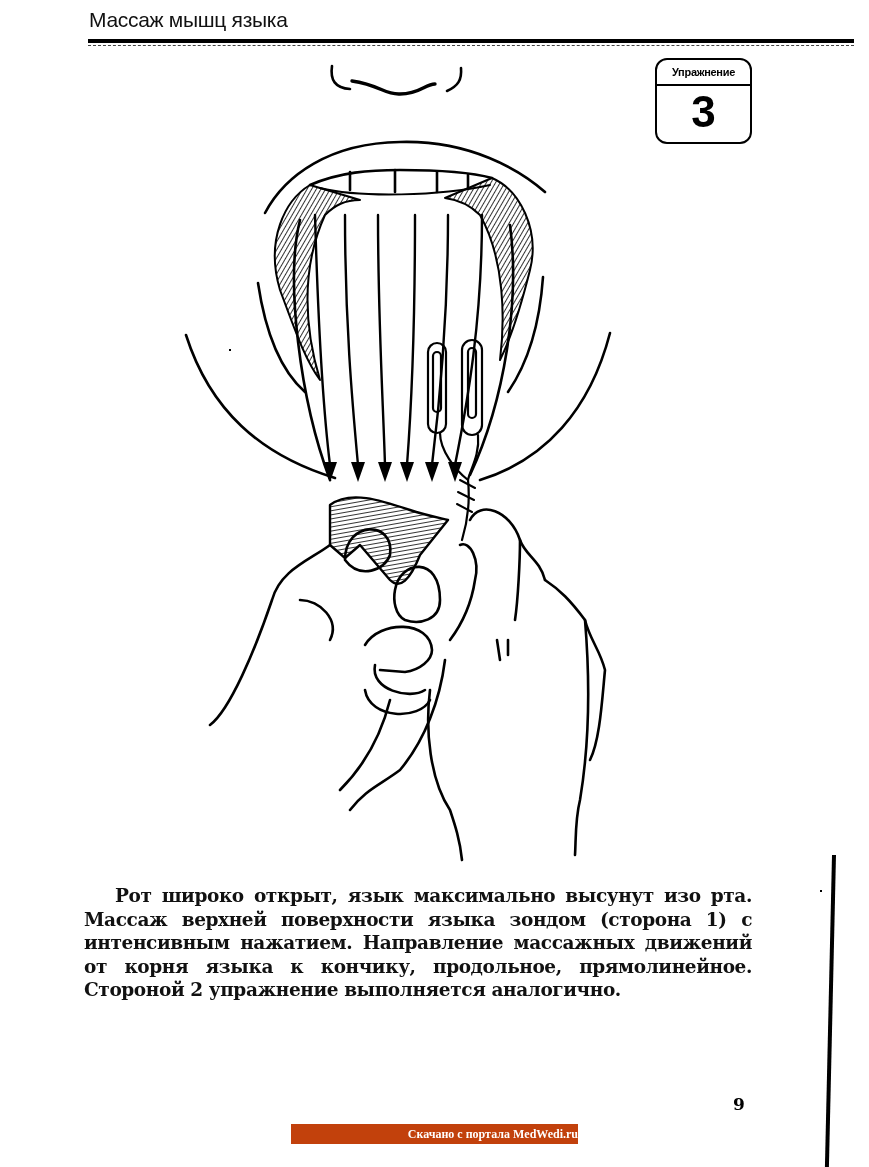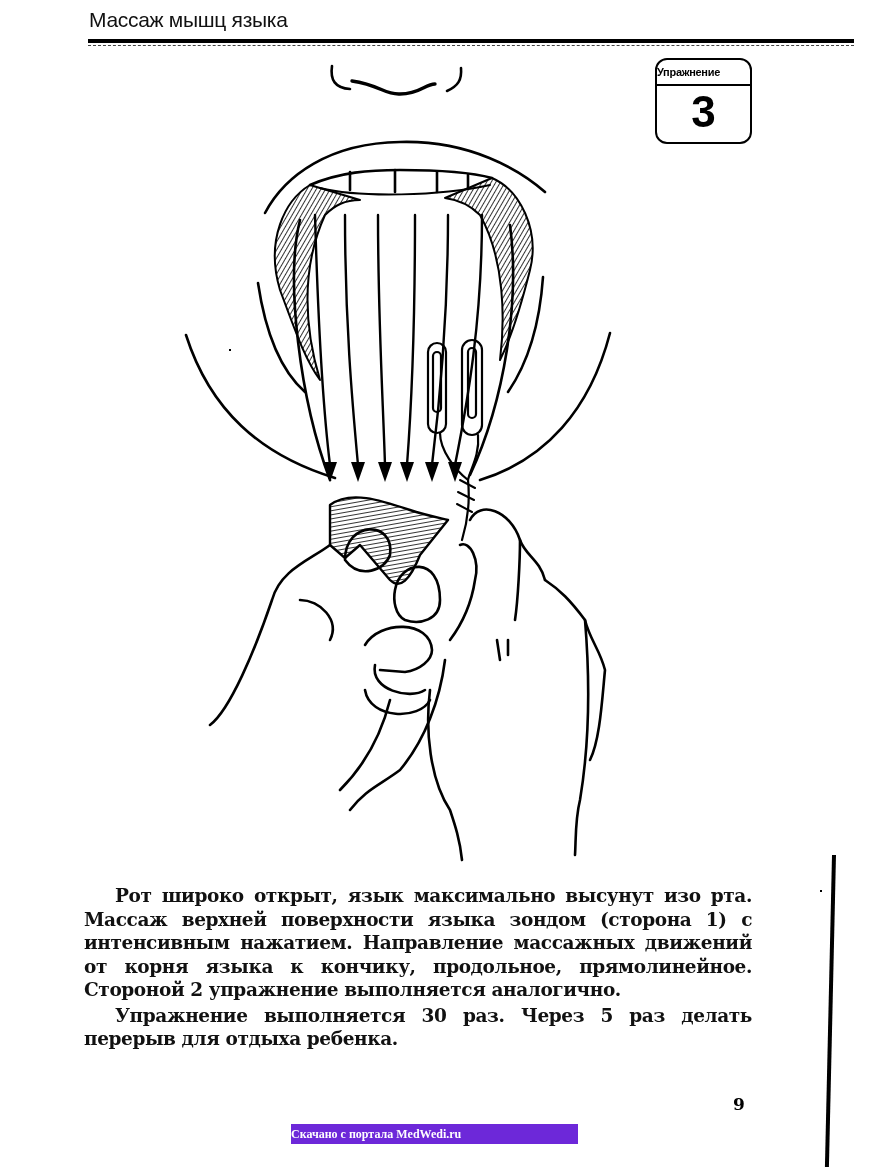--- a/index.html
+++ b/index.html
@@ -19,21 +19,21 @@
       position: absolute; left: 88px; top: 45px; width: 766px; height: 0;
       border-top: 1px dashed #444;
     }
 
     .exercise-badge {
       position: absolute; left: 655px; top: 58px; width: 97px; height: 86px;
       border: 2px solid #000; border-radius: 12px; box-sizing: border-box;
       background: #fff;
     }
     .badge-label {
-      position: absolute; left: 0; top: 6px; width: 100%; text-align: left;
+      position: absolute; left: 0; top: 6px; width: 100%; text-align: center;
       font-family: "Liberation Sans", sans-serif; font-weight: bold;
       font-size: 11px; letter-spacing: -0.3px;
     }
     .badge-divider {
       position: absolute; left: 0; top: 24px; width: 100%; height: 0;
       border-top: 2px solid #000;
     }
     .badge-number {
       position: absolute; left: 0; top: 26px; width: 100%; text-align: center;
       font-family: "Liberation Sans", sans-serif; font-weight: bold;
@@ -57,23 +57,23 @@
     }
 
     .right-edge-line {
       position: absolute; left: 832px; top: 855px; width: 4px; height: 312px;
       background: #000; transform: rotate(1.3deg); transform-origin: top left;
     }
     .speck { position: absolute; width: 2px; height: 2px; background: #000; }
 
     .watermark {
       position: absolute; left: 291px; top: 1124px; width: 287px; height: 20px;
-      background: #6d28d9;
+      background: #c2410c;
       font-family: "Liberation Serif", serif; font-weight: bold;
-      font-size: 12px; line-height: 20px; text-align: left; color: #ffffff;
+      font-size: 12px; line-height: 20px; text-align: right; color: #ffffff;
     }
   </style>
 </head>
 <body>
 
 <div class="page">
 
   <div class="header-title">Массаж мышц языка</div>
   <div class="header-rule"></div>
   <div class="header-rule-thin"></div>
@@ -170,21 +170,20 @@
       <path d="M445 660 C440 700 425 740 400 770 C380 785 365 790 350 810"></path>
       <path d="M430 690 C425 730 430 780 450 810 C455 825 460 840 462 860"></path>
       <path d="M585 620 C590 680 590 740 580 800 C575 820 576 840 575 855"></path>
       <line x1="497" y1="640" x2="500" y2="660"></line>
       <line x1="508" y1="640" x2="508" y2="655"></line>
     </g>
   </svg>
 
   <div class="body-text">
     <p>Рот широко открыт, язык максимально высунут изо рта. Массаж верхней поверхности языка зондом (сторона 1) с интенсивным нажатием. Направление массажных движений от корня языка к кончику, продольное, прямолинейное. Стороной 2 упражнение выполняется аналогично.</p>
-    <p>Упражнение выполняется 30 раз. Через 5 раз делать перерыв для отдыха ребенка.</p>
   </div>
 
   <div class="page-number">9</div>
 
   <div class="right-edge-line"></div>
   <div class="speck" style="left:820px; top:890px;"></div>
   <div class="speck" style="left:229px; top:349px;"></div>
 
   <div class="watermark">Скачано с портала MedWedi.ru</div>
 </div>

